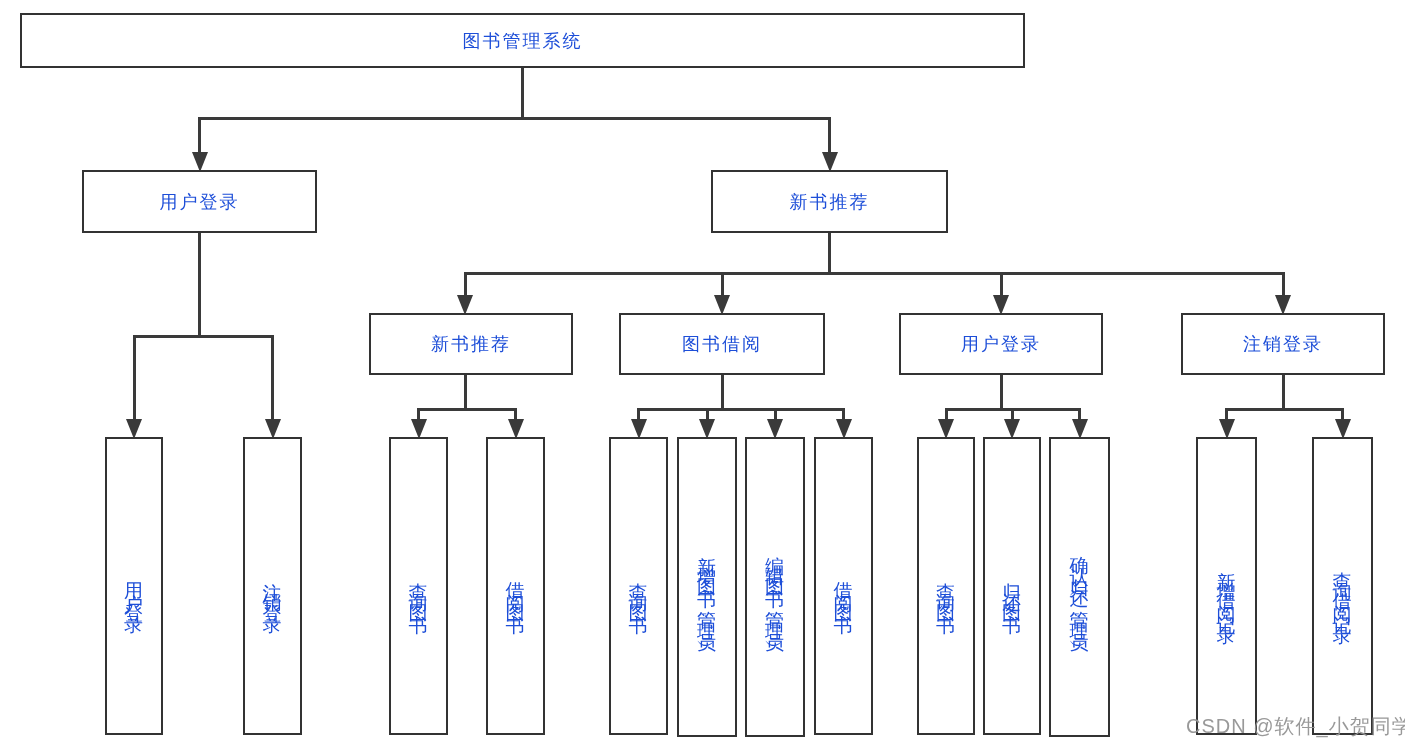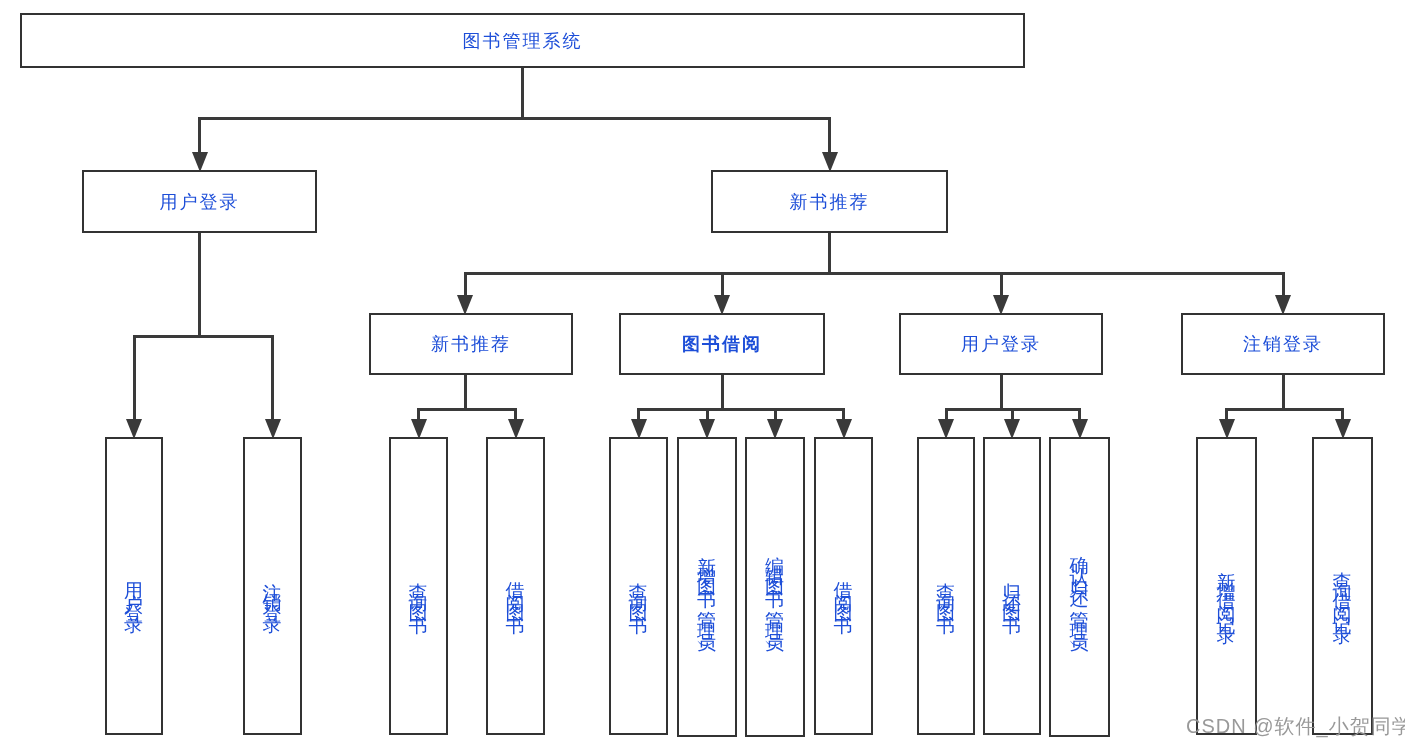--- a/index.html
+++ b/index.html
@@ -66,21 +66,21 @@
 <body>
 
 <div class="stage">
   <div class="watermark">CSDN @软件_小贺同学</div>
 <div class="node" style="left: 20px; top: 13px; width: 1005px; height: 55px;">图书管理系统</div>
     <div class="node" style="left: 82px; top: 170px; width: 235px; height: 63px;">用户登录</div>
     <div class="node" style="left: 711px; top: 170px; width: 237px; height: 63px;">新书推荐</div>
     <div class="node vertical" style="left: 105px; top: 437px; width: 58px; height: 298px;">用户登录</div>
     <div class="node vertical" style="left: 243px; top: 437px; width: 59px; height: 298px;">注销登录</div>
     <div class="node" style="left: 363px; top: 313px; width: 204px; height: 62px; margin-left: 6px;">新书推荐</div>
-    <div class="node" style="left: 619px; top: 313px; width: 206px; height: 62px; font-weight: bold;">图书借阅</div>
+    <div class="node" style="left: 619px; top: 313px; width: 206px; height: 62px;">图书借阅</div>
     <div class="node" style="left: 899px; top: 313px; width: 204px; height: 62px;">用户登录</div>
     <div class="node" style="left: 1181px; top: 313px; width: 204px; height: 62px;">注销登录</div>
     <div class="node vertical" style="left: 389px; top: 437px; width: 59px; height: 298px;">查询图书</div>
     <div class="node vertical" style="left: 486px; top: 437px; width: 59px; height: 298px;">借阅图书</div>
     <div class="node vertical" style="left: 609px; top: 437px; width: 59px; height: 298px;">查询图书</div>
     <div class="node vertical" style="left: 677px; top: 437px; width: 60px; height: 300px;">新增图书（管理员）</div>
     <div class="node vertical" style="left: 745px; top: 437px; width: 60px; height: 300px;">编辑图书（管理员）</div>
     <div class="node vertical" style="left: 814px; top: 437px; width: 59px; height: 298px;">借阅图书</div>
     <div class="node vertical" style="left: 917px; top: 437px; width: 58px; height: 298px;">查询图书</div>
     <div class="node vertical" style="left: 983px; top: 437px; width: 58px; height: 298px;">归还图书</div>

